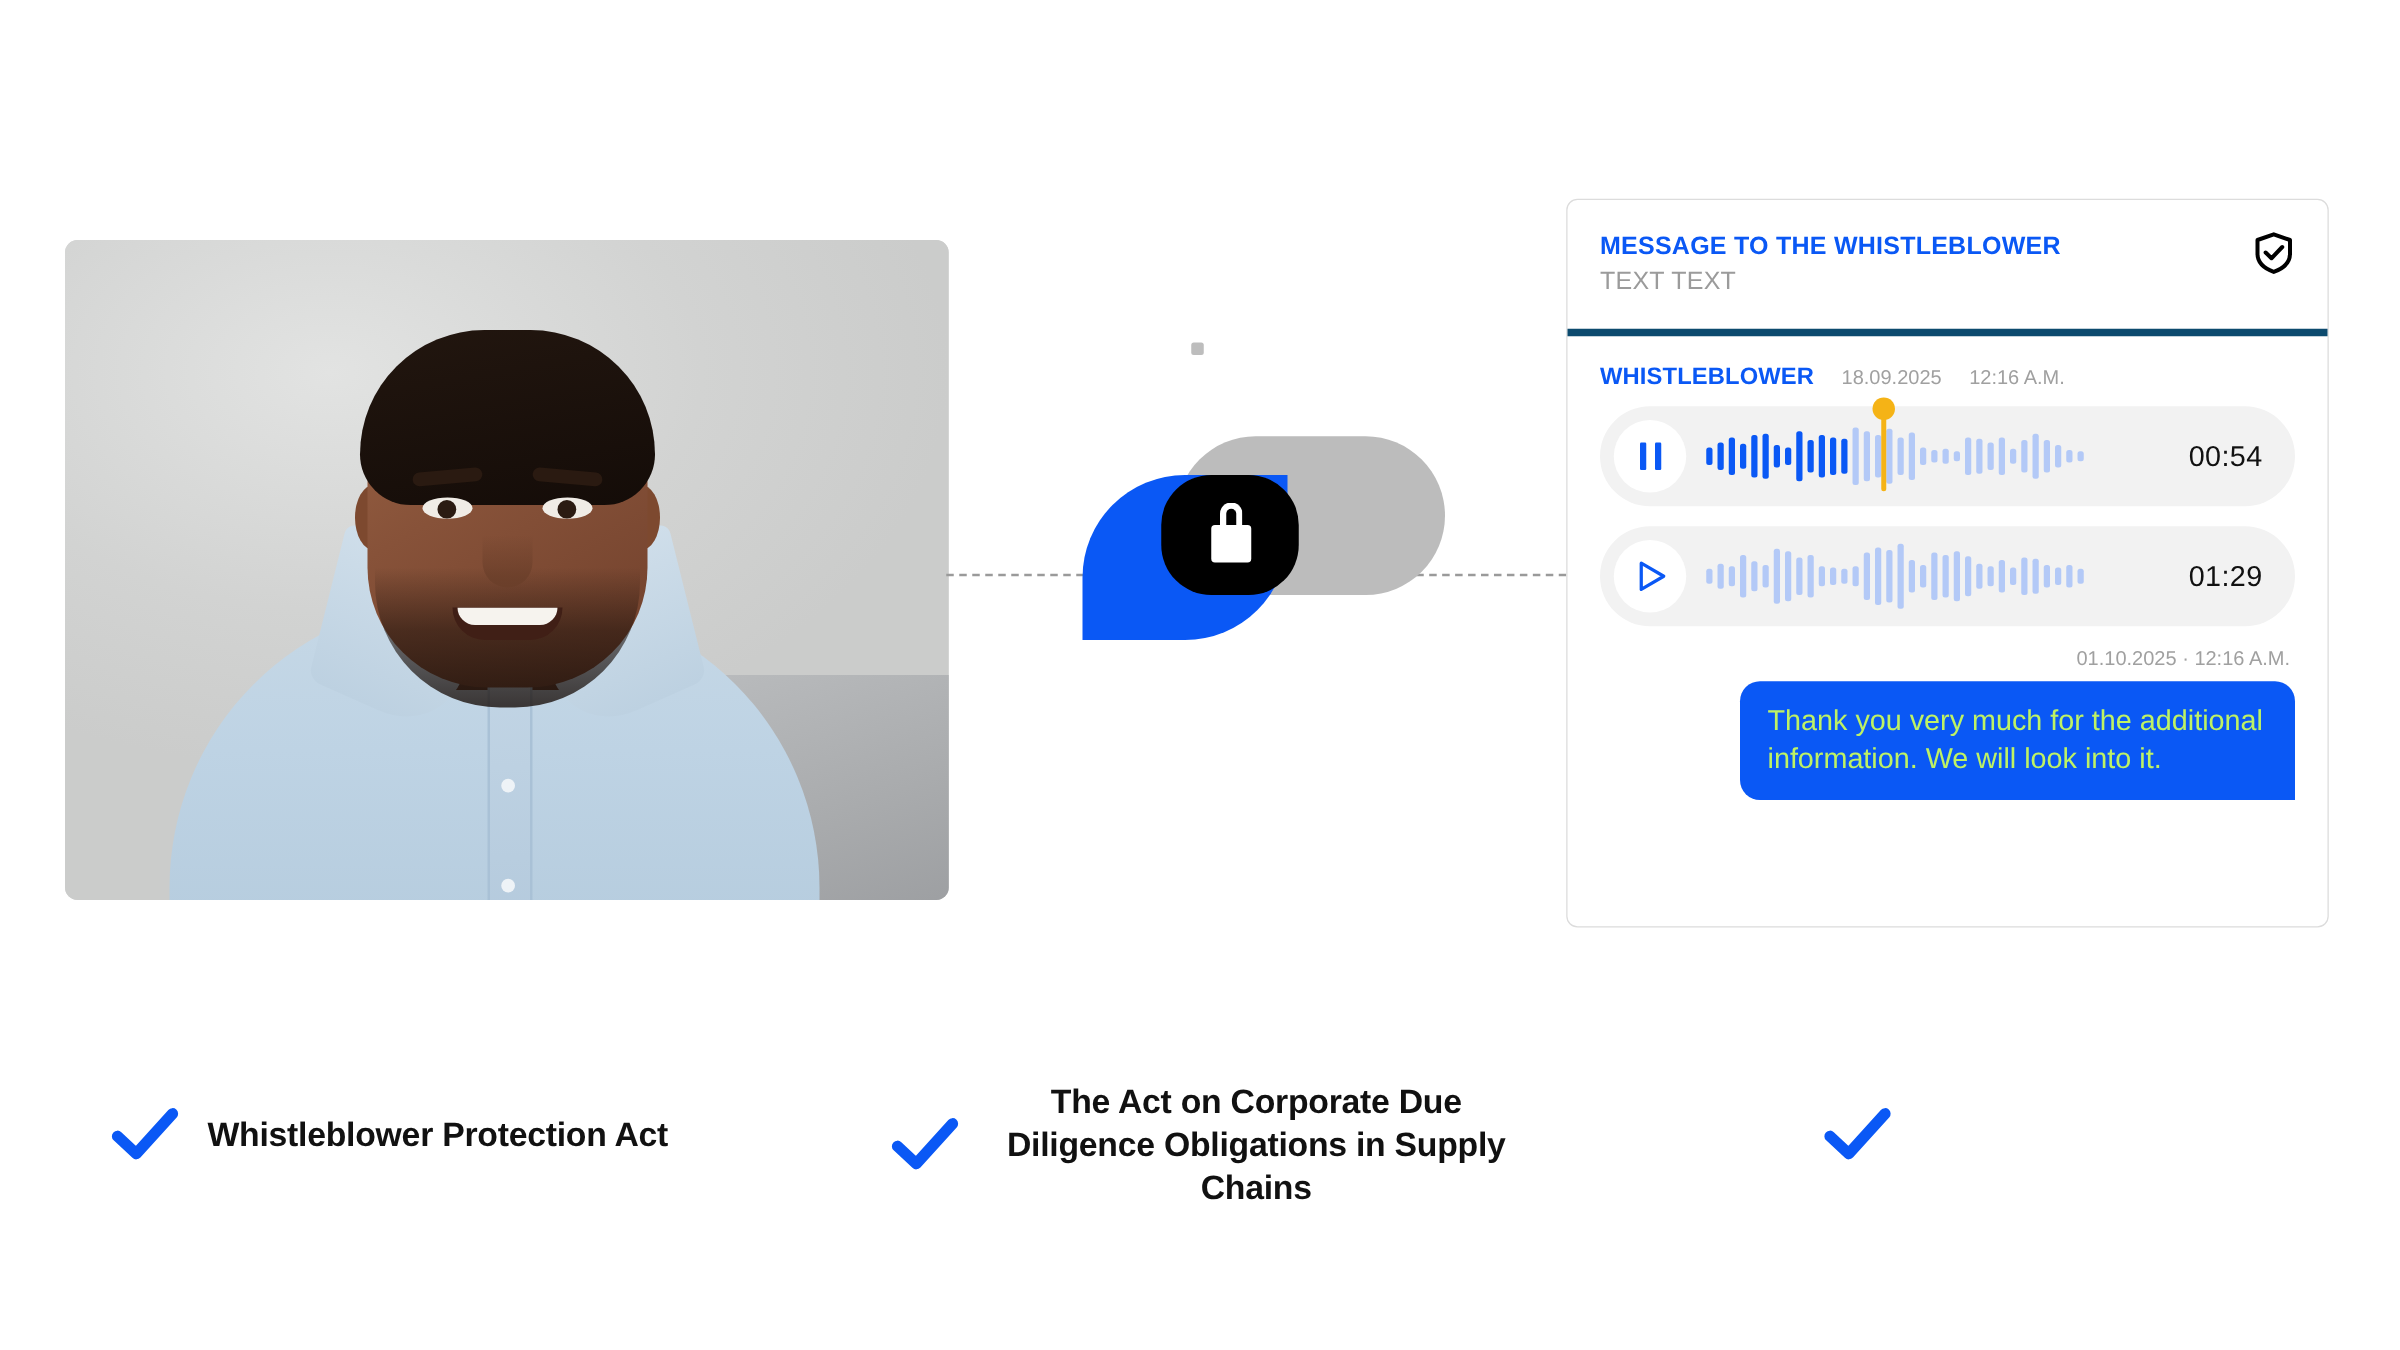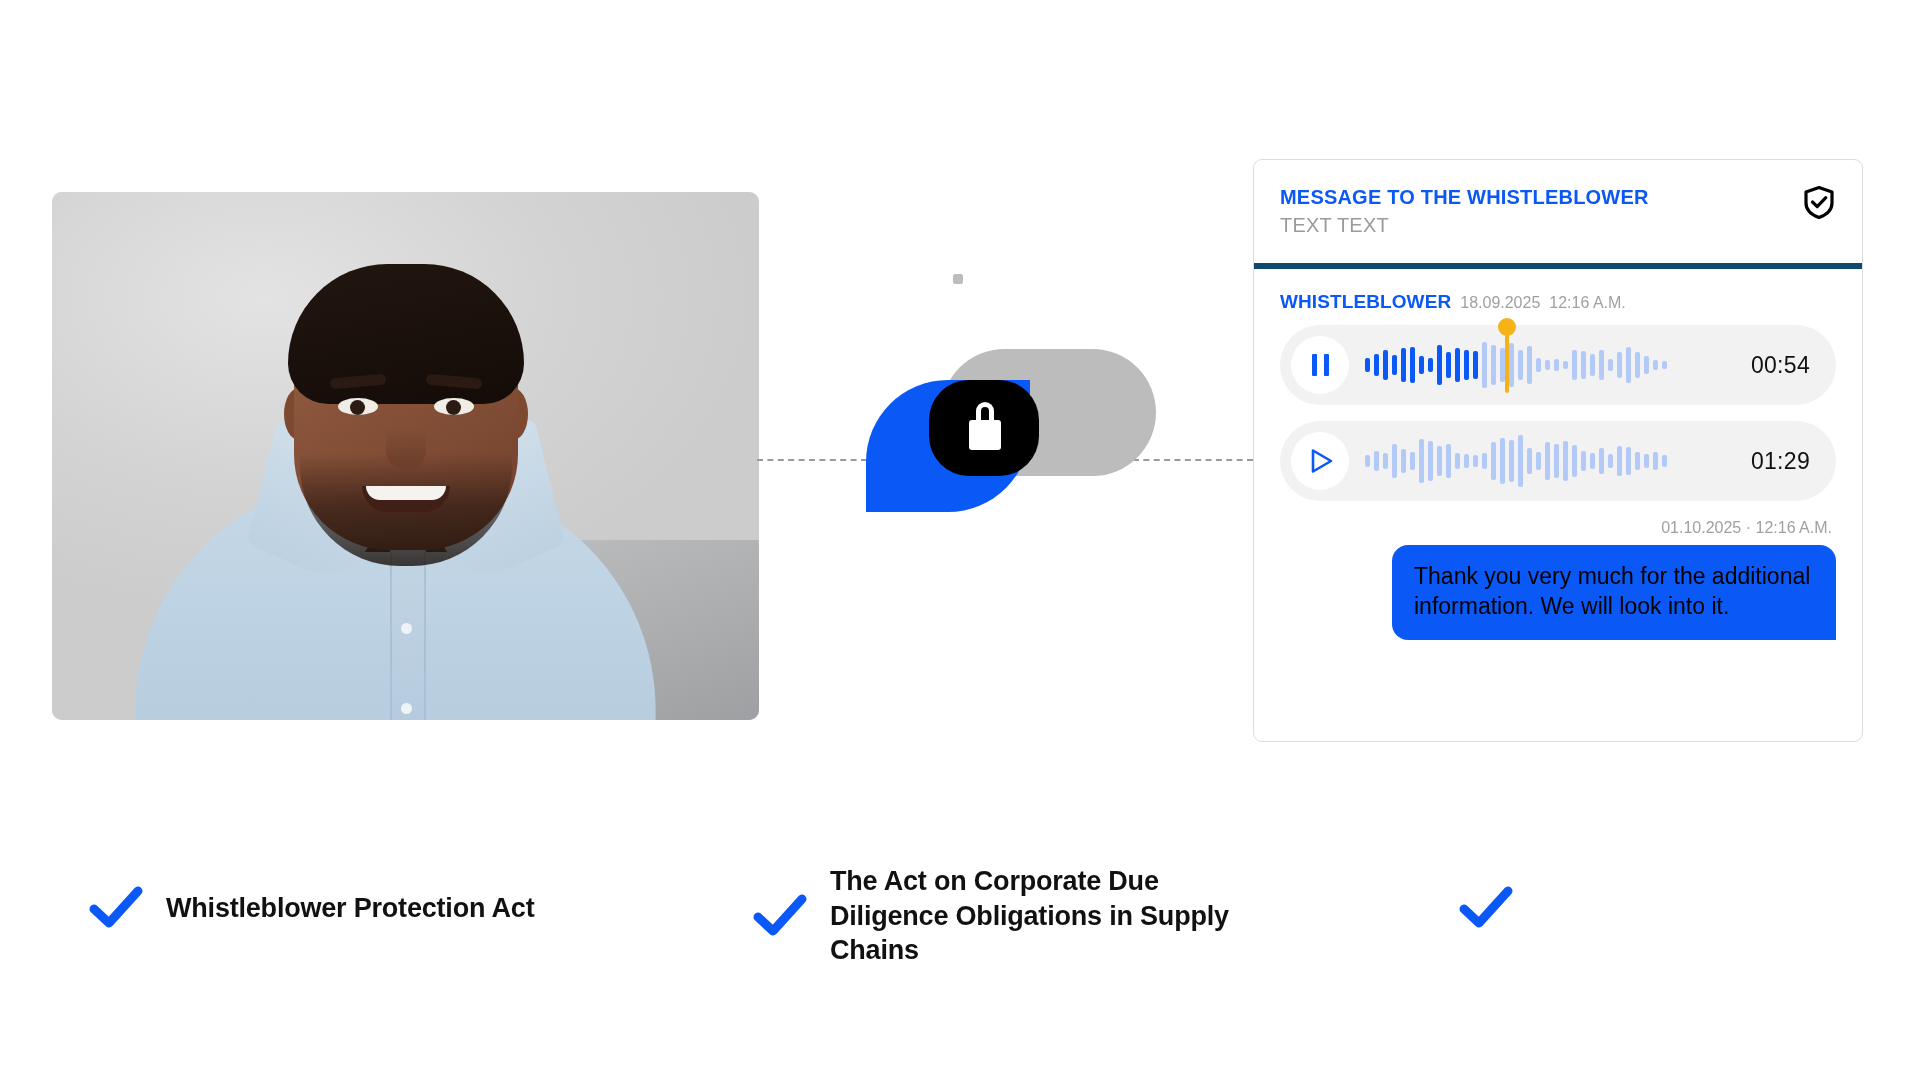--- a/index.html
+++ b/index.html
@@ -311,21 +311,21 @@
     right: 25px;
     top: 24px;
     width: 36px;
     height: 36px;
   }
 
   .card-body { padding: 22px 26px 0 26px; }
   .meta-row {
     display: flex;
     align-items: baseline;
-    gap: 9px;
+    gap: 22px;
     margin-bottom: 12px;
   }
   .meta-sender {
     color: #0a58f5;
     font-size: 19px;
     font-weight: 700;
     letter-spacing: .1px;
   }
   .meta-date, .meta-time {
     color: #a0a0a0;
@@ -407,38 +407,38 @@
 
   .bubble-meta {
     text-align: right;
     color: #a0a0a0;
     font-size: 16px;
     margin: 18px 4px 8px 0;
   }
   .bubble-wrap { display: flex; justify-content: flex-end; }
   .bubble {
     background: #0a58f5;
-    color: #000000;
+    color: #bef264;
     font-size: 23px;
     line-height: 1.32;
     padding: 16px 22px 18px 22px;
     border-radius: 16px 16px 0 16px;
     max-width: 400px;
   }
 
   
   .footer { position: absolute; left: 0; top: 862px; width: 100%; height: 130px; }
   .feature {
     position: absolute;
     display: flex;
     align-items: center;
     gap: 22px;
   }
   .feature-1 { left: 88px; top: 18px; }
-  .feature-2 { left: 752px; top: 2px; }
+  .feature-2 { left: 712px; top: 2px; text-align: center; }
   .feature-3 { left: 1458px; top: 18px; }
   .check-icon { width: 56px; height: 56px; min-width: 56px; }
   .feature-label {
     font-size: 27px;
     font-weight: 700;
     color: #111111;
     line-height: 1.28;
     letter-spacing: -.2px;
   }
   .feature-2 .feature-label { max-width: 430px; }

